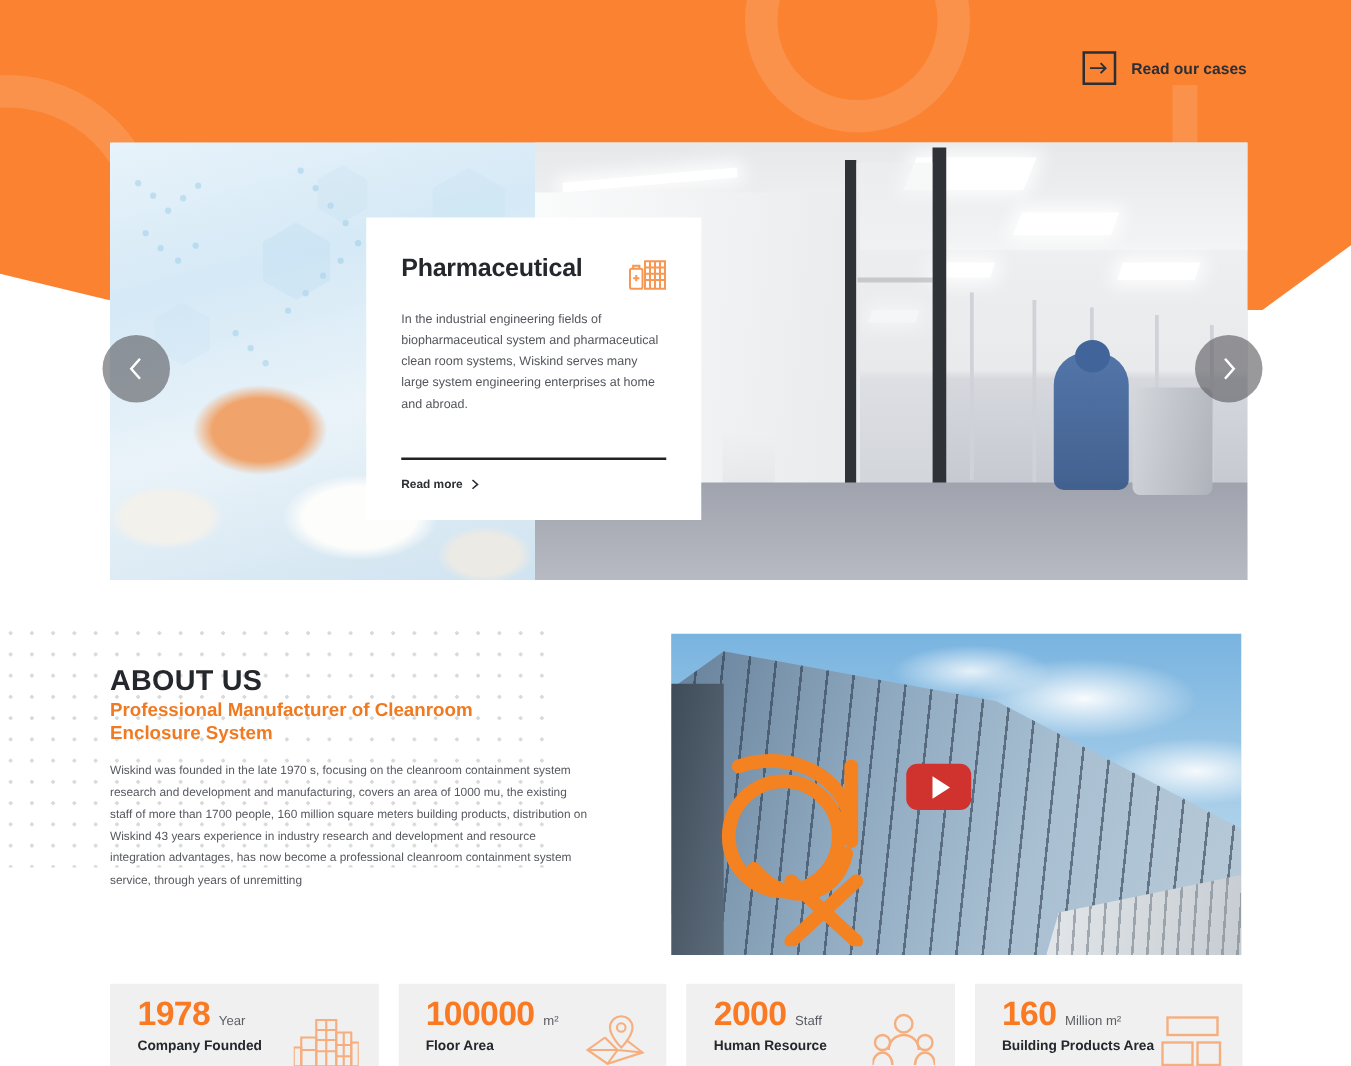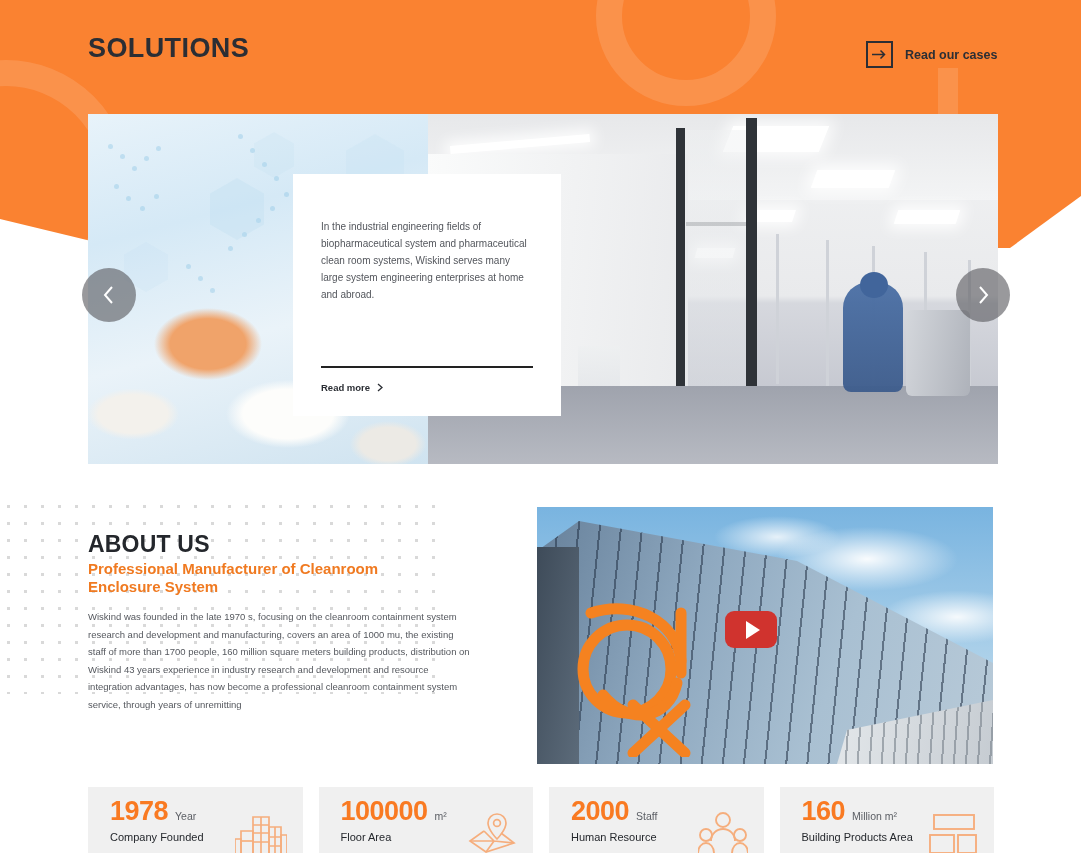--- a/index.html
+++ b/index.html
@@ -194,35 +194,34 @@
   }
 
   
   .stats { position:absolute; left:88px; top:787px; width:910px; height:66px;
       display:flex; gap:16px; }
   .stat { width:214.5px; height:80px; background:#f0f0f0;
       position:relative; padding:9px 0 0 22px; }
   .stat-top { display:flex; align-items:baseline; gap:7px; }
   .stat-num { font-size:27px; font-weight:bold; color:#F97A22; letter-spacing:-0.5px; }
   .stat-unit { font-size:10.5px; color:#5b5e64; }
-  .stat-label { margin-top:4px; font-size:11px; font-weight:normal; color:#24272c; }
+  .stat-label { margin-top:4px; font-size:11px; font-weight:bold; color:#24272c; }
   .stat-icon { position:absolute; right:16px; bottom:8px; opacity:0.85; }
 </style>
 </head>
 <body>
 
 <div class="page">
 
   <section class="hero">
     <div class="hero-bg"></div>
     <div class="hero-ring-right"></div>
     <div class="hero-ring-left"></div>
     <div class="hero-bar"></div>
 
-    <h1 class="hero-title">SOLUTIONS</h1>
 
     <a class="cases-link">
       <span class="cases-box">
         <svg width="15" height="11" viewBox="0 0 15 11">
           <path d="M0 5.5h12M8.5 1.5L12.5 5.5 8.5 9.5" stroke="#2b2e34" stroke-width="1.5" fill="none"></path>
         </svg>
       </span>
       <span class="cases-label">Read our cases</span>
     </a>
   </section>
@@ -279,20 +278,34 @@
       <div class="cr-pipe" style="left:444px;top:132px;height:142px;"></div>
       <div class="cr-pipe" style="left:496px;top:138px;height:138px;"></div>
       <div class="cr-pipe" style="left:540px;top:146px;height:132px;"></div>
       <div class="cr-floor"></div>
       <div class="cr-tank"></div>
       <div class="cr-person"></div>
       <div class="cr-head"></div>
     </div>
 
     <article class="slide-card">
+      <div class="card-head">
+        <h3>Pharmaceutical</h3>
+        <span class="card-icon">
+          <svg width="30" height="26" viewBox="0 0 30 26">
+            <g fill="none" stroke="#F79752" stroke-width="1.6">
+              <rect x="1" y="8" width="10" height="16" rx="1.5"></rect>
+              <path d="M3.5 8V5.5h5V8"></path>
+              <path d="M6 13v5M3.5 15.5h5"></path>
+              <rect x="13" y="2" width="16" height="22"></rect>
+              <path d="M17 2v22M21 2v22M25 2v22M13 7h16M13 12h16M13 17h16"></path>
+            </g>
+          </svg>
+        </span>
+      </div>
       <p>In the industrial engineering fields of biopharmaceutical system and pharmaceutical clean room systems, Wiskind serves many large system engineering enterprises at home and abroad.</p>
       <div class="card-rule"></div>
       <a class="card-more">
         <span>Read more</span>
         <svg width="7" height="9" viewBox="0 0 7 9">
             <path d="M1 1l4 3.5L1 8" stroke="#2b2e34" stroke-width="1.3" fill="none"></path>
           </svg>
       </a>
     </article>
   </section>

